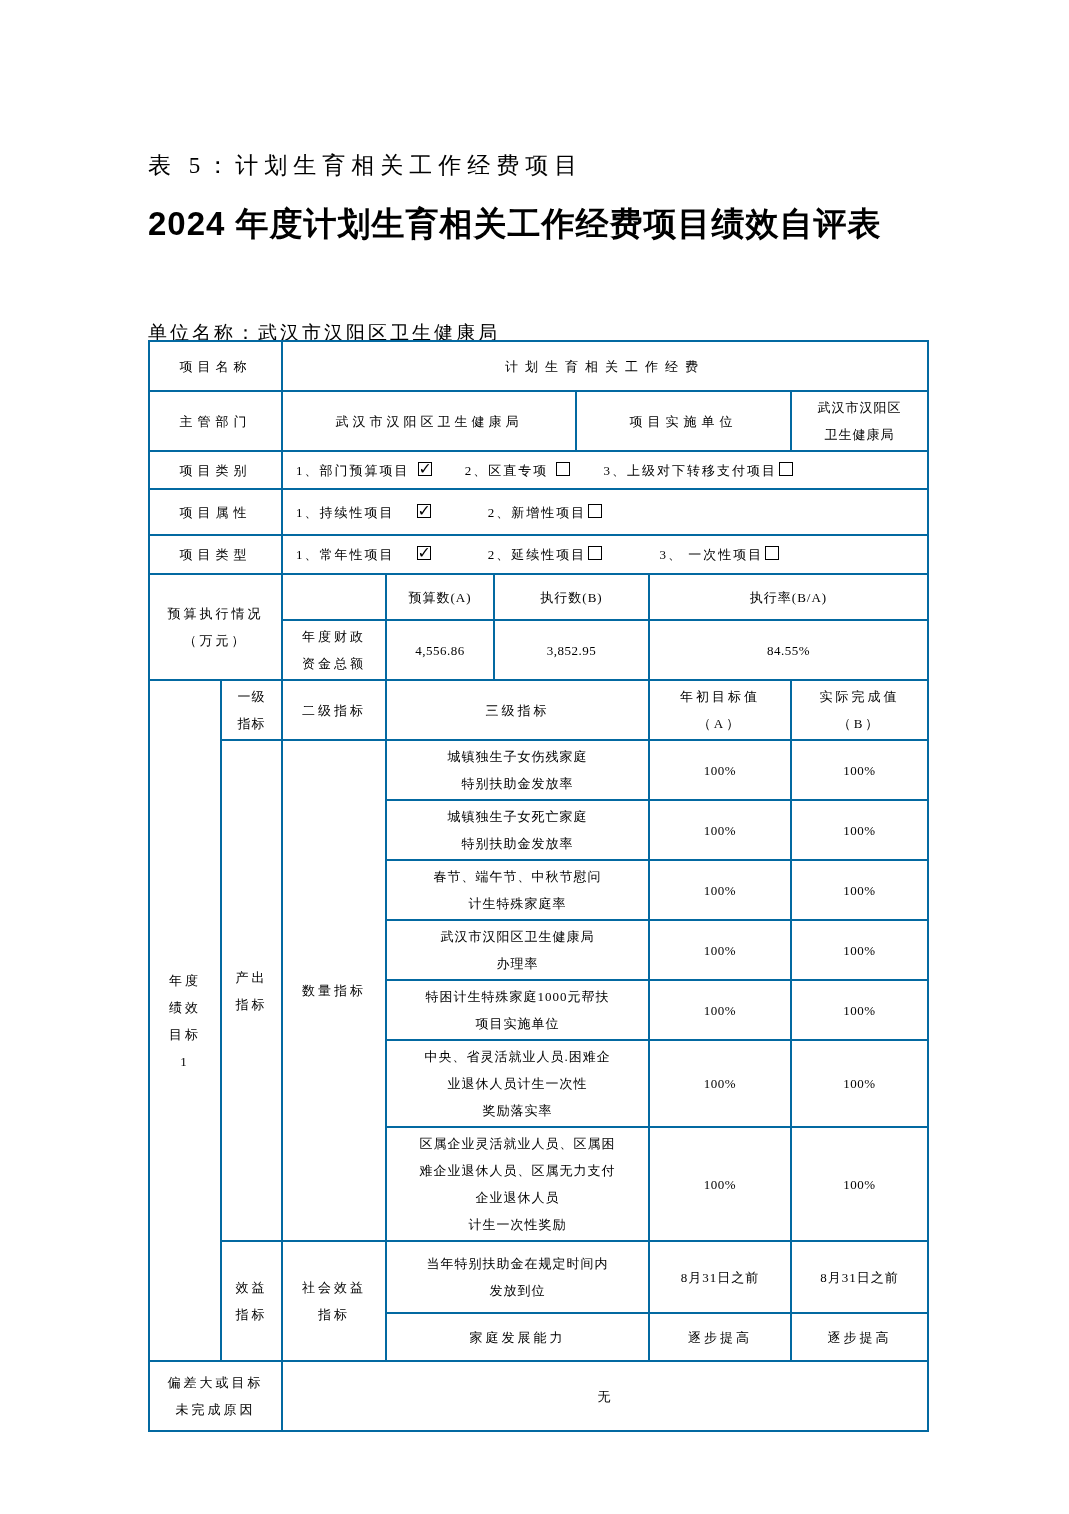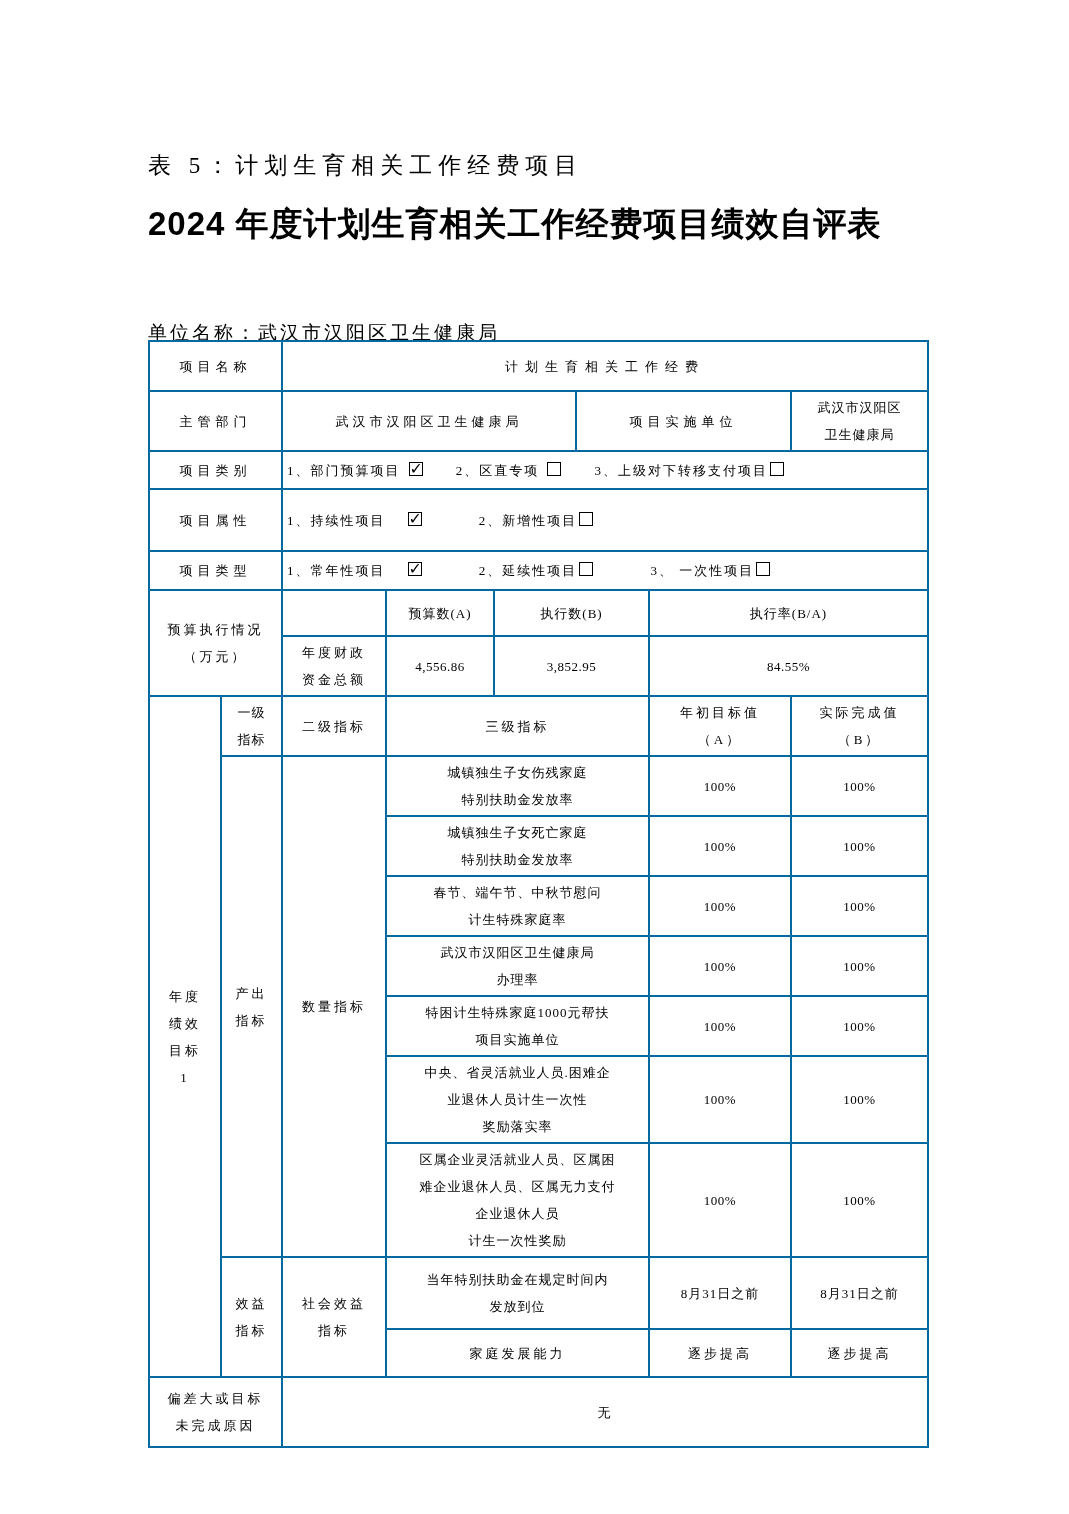--- a/index.html
+++ b/index.html
@@ -32,27 +32,27 @@
   }
   td {
     border: 2px solid #0369a1;
     text-align: center; vertical-align: middle;
     font-size: 13px; letter-spacing: 2px;
     white-space: pre-line;
     padding: 2px 3px;
     line-height: 27px;
   }
   td.lbl { letter-spacing: 5px; }
-  td.left { text-align: left; padding-left: 4px; white-space: nowrap; overflow: hidden; }
+  td.left { text-align: left; padding-left: 13px; white-space: nowrap; overflow: hidden; }
   td.num { letter-spacing: 0.5px; }
   td.sm-sp { letter-spacing: 1px; }
 
   
   tr.r1 { height: 50px; } tr.r2 { height: 56px; }
-  tr.r3 { height: 38px; } tr.r4 { height: 62px; } tr.r5 { height: 39px; }
+  tr.r3 { height: 38px; } tr.r4 { height: 46px; } tr.r5 { height: 39px; }
   tr.r6 { height: 46px; } tr.r7 { height: 54px; }
   tr.rh { height: 56px; }
   tr.rd { height: 52px; }
   tr.rd-m { height: 82px; }
   tr.rd-l { height: 112px; }
   tr.rb1 { height: 72px; } tr.rb2 { height: 48px; }
   tr.rlast { height: 70px; }
 
   
   .cb {

